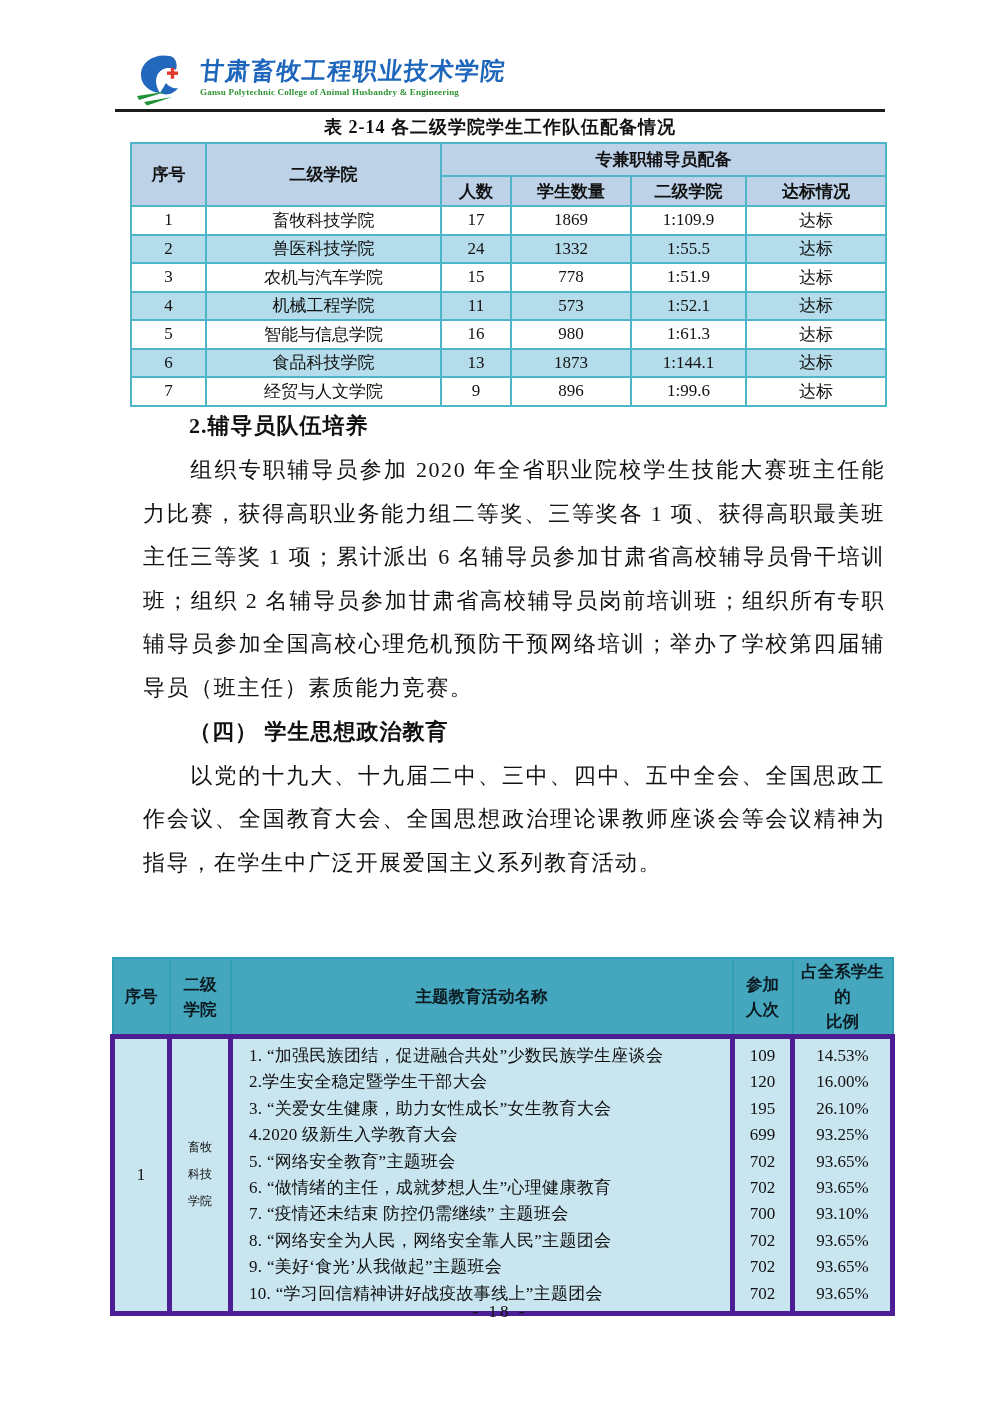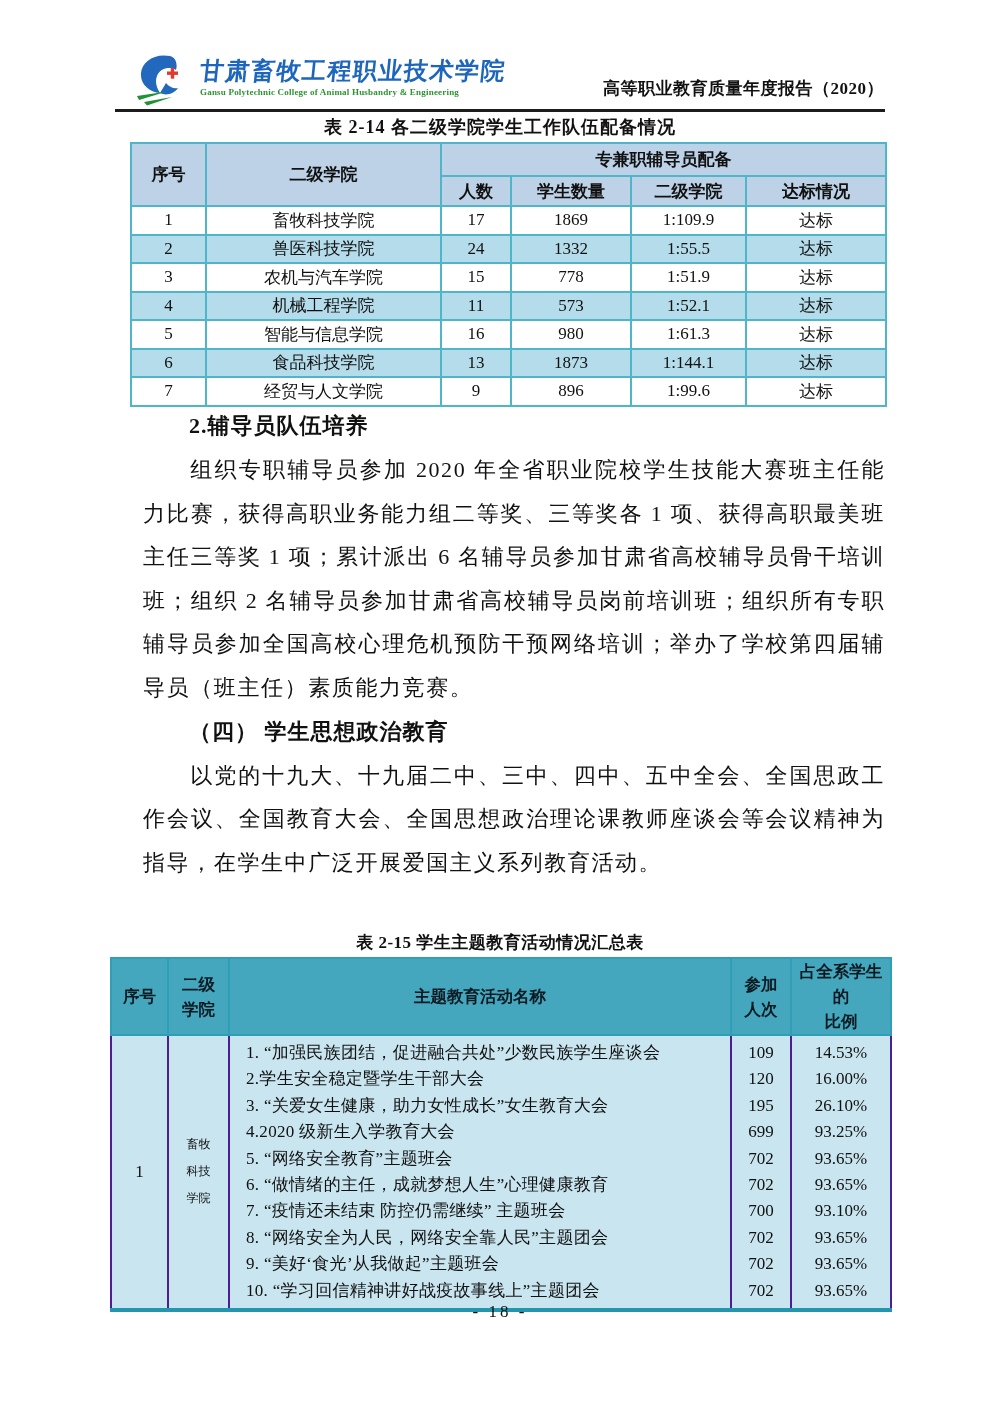--- a/index.html
+++ b/index.html
@@ -32,21 +32,21 @@
 
   
   .content{position:absolute;left:143px;top:404px;width:742px;}
   .content h3{font-size:22px;font-weight:bold;line-height:44px;margin:0;padding-left:46px;letter-spacing:1px;}
   .content p{font-size:22px;line-height:43.6px;margin:0;text-align:justify;text-indent:2.15em;letter-spacing:1.6px;}
 
   
   .t15-title{position:absolute;left:0;top:931px;width:100%;text-align:center;font-size:17px;font-weight:bold;letter-spacing:0.5px;}
   .t15{position:absolute;left:110px;top:957px;width:780px;border-bottom:4px solid #2296ae;}
   .t15 th{background:#44a7be;border:2px solid #2e9fb6;font-size:16.5px;font-weight:bold;line-height:25px;height:58px;padding:0;color:#0c1a22;}
-  .t15 td{background:#c9e5ef;border:2px solid #4c1d95;vertical-align:middle;padding:0;}
+  .t15 td{background:#c9e5ef;border:5px solid #4c1d95;vertical-align:middle;padding:0;}
   .t15 .hline{display:block;line-height:25px;text-align:center;}
   .t15 .cell-index{text-align:center;font-size:17px;}
   .t15 .college-line{display:block;line-height:27px;text-align:center;font-size:12px;}
   .t15 .acts{padding:4px 0 4px 16px;}
   .t15 .act-line{height:26.4px;line-height:26.4px;font-size:17px;white-space:nowrap;text-align:left;letter-spacing:0.3px;}
   .t15 .num-col{padding:4px 8px;}
   .t15 .num-line{height:26.4px;line-height:26.4px;font-size:17px;text-align:center;}
 
   
   .footer{position:absolute;left:0;top:1302px;width:100%;text-align:center;font-size:17px;letter-spacing:3px;}
@@ -63,21 +63,20 @@
       <rect x="31" y="17.5" width="11" height="3.4" fill="#e03b2f"></rect>
       <rect x="34.8" y="13.7" width="3.4" height="11" fill="#e03b2f"></rect>
       <path d="M1 42 L31 37.5 L3 46 Z" fill="#1f9235"></path>
       <path d="M8 48 L36 43 L11 51.5 Z" fill="#1f9235"></path>
     </svg>
     <div class="logo-texts">
       <span class="logo-zh">甘肃畜牧工程职业技术学院</span>
       <span class="logo-en">Gansu Polytechnic College of Animal Husbandry &amp; Engineering</span>
     </div>
   </div>
-  <div class="report-title">高等职业教育质量年度报告（2020）</div>
   <div class="divider"></div>
 
   <div class="t14-title">表 2-14  各二级学院学生工作队伍配备情况</div>
   <table class="t14">
     <colgroup>
         <col style="width:75px">
         <col style="width:235px">
         <col style="width:70px">
         <col style="width:120px">
         <col style="width:115px">
@@ -156,21 +155,20 @@
     </tbody>
   </table>
 
   <div class="content">
     <h3>2.辅导员队伍培养</h3>
     <p>组织专职辅导员参加 2020 年全省职业院校学生技能大赛班主任能力比赛，获得高职业务能力组二等奖、三等奖各 1 项、获得高职最美班主任三等奖 1 项；累计派出 6 名辅导员参加甘肃省高校辅导员骨干培训班；组织 2 名辅导员参加甘肃省高校辅导员岗前培训班；组织所有专职辅导员参加全国高校心理危机预防干预网络培训；举办了学校第四届辅导员（班主任）素质能力竞赛。</p>
     <h3>（四） 学生思想政治教育</h3>
     <p>以党的十九大、十九届二中、三中、四中、五中全会、全国思政工作会议、全国教育大会、全国思想政治理论课教师座谈会等会议精神为指导，在学生中广泛开展爱国主义系列教育活动。</p>
   </div>
 
-  <div class="t15-title">表 2-15  学生主题教育活动情况汇总表</div>
   <table class="t15">
     <colgroup>
         <col style="width:57px">
         <col style="width:61px">
         <col style="width:502px">
         <col style="width:60px">
         <col style="width:100px">
       </colgroup>
     <thead>
       <tr>

